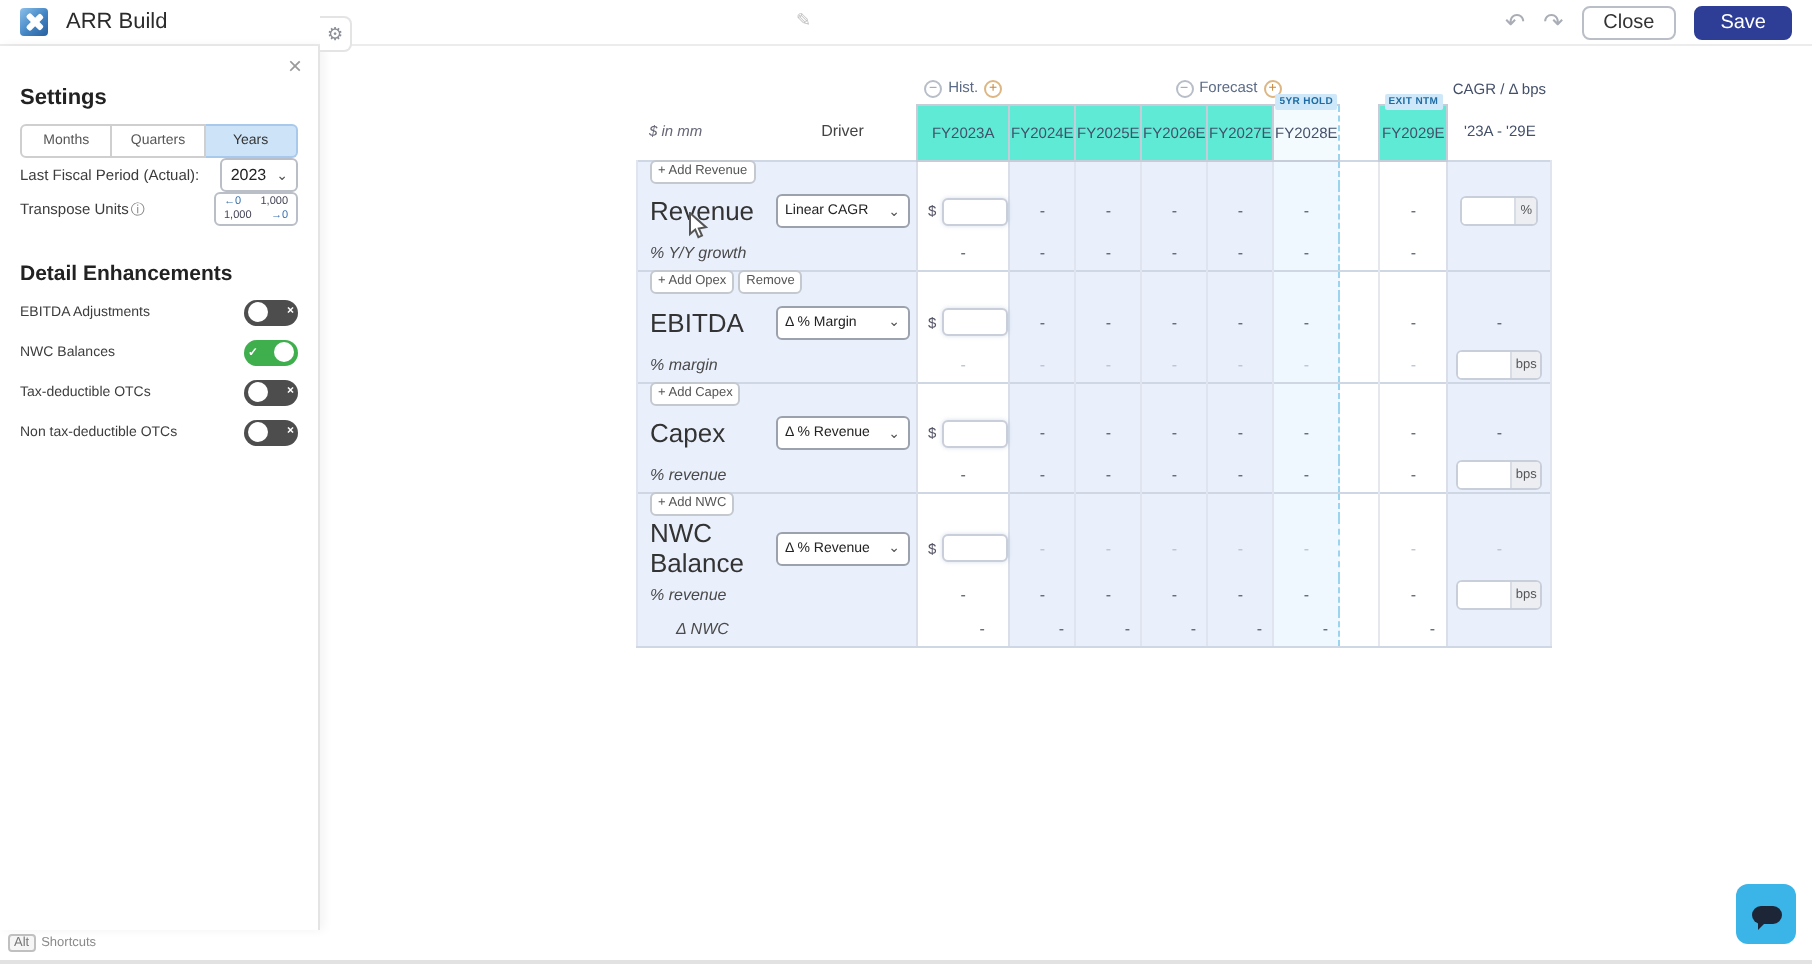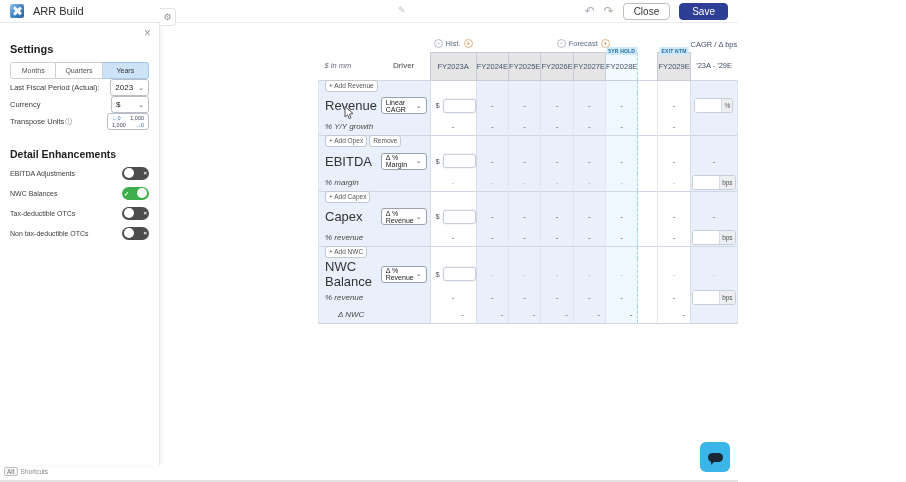--- a/index.html
+++ b/index.html
@@ -1,18 +1,18 @@
 <!DOCTYPE html>
 <html><head>
 <meta charset="utf-8">
 <style>
   * { margin:0; padding:0; box-sizing:border-box; }
   html,body { background:#fff; }
   .app {
-    position:relative; width:738px; height:482px; overflow:hidden;
+    position:relative; width:906px; height:482px; overflow:hidden;
     background:#fff; font-family:"Liberation Sans", sans-serif; color:#333;
     border-bottom:2px solid #e2e2e2;
   }
   
   .topbar { height:23px; display:flex; align-items:center; padding:0 10px; border-bottom:1px solid #ececec; background:#fff; }
   .logo { width:14px; height:14px; border-radius:2px; position:relative; flex:0 0 auto;
           background:linear-gradient(135deg,#8cc0ea,#4285c4 55%,#2a5f9e); }
   .logo::before,.logo::after { content:""; position:absolute; left:6px; top:2px; width:2.6px; height:10px; background:#fff; border-radius:1px; }
   .logo::before { transform:rotate(45deg);} .logo::after { transform:rotate(-45deg);}
   .app-title { margin-left:9px; font-size:11px; color:#2b2b2b; }
@@ -70,21 +70,21 @@
   tr.hrow1 td { height:16px; }
   tr.hrow2 td { height:28px; }
   .h-group { text-align:center; font-size:7.5px; color:#5b6b86; white-space:nowrap; }
   .h-cagr  { text-align:center; font-size:7.5px; color:#44506a; white-space:nowrap; }
   .circ { display:inline-flex; width:9px; height:9px; border:1px solid #b8bec8; border-radius:50%;
           align-items:center; justify-content:center; font-size:7px; color:#98a0ac; margin:0 3px; line-height:1; }
   .circ.plus { border-color:#ddb684; color:#c98a3d; }
   .unit-note { font-style:italic; font-size:7.5px; color:#667; padding-left:6px; }
   .driver-h { text-align:center; font-size:8px; color:#444; }
   .fyh { text-align:center; font-size:7.5px; color:#44506a; position:relative; }
-  .boxed { border:1px solid #c6ccd8; background:#e5e5e5; }
+  .boxed { border:1px solid #c6ccd8; background:#5eead4; }
   .fy28h { border-left:1px dashed #9ad4ef; border-right:1px dashed #9ad4ef; background:#f4fbff; }
   .cagr-h { text-align:center; font-size:7.5px; color:#44506a; }
   .badge { position:absolute; top:-6px; left:50%; transform:translateX(-50%); background:#cfe8f9; color:#1e6ca3;
            font-size:5px; font-weight:bold; letter-spacing:.2px; padding:1px 2px; border-radius:1px; white-space:nowrap; z-index:2; }
   
   .c-label { background:#e9effb; border-left:1px solid #dfe4ee; padding-left:6px; }
   .c-driver { background:#e9effb; }
   .c-hist { background:#fff; border-left:1px solid #d9dee8; border-right:1px solid #d9dee8; text-align:center; }
   .c-f { background:#e9effb; border-right:1px solid #dfe4ee; text-align:center; }
   .c-f28 { background:#eef8fe; border-left:1px dashed #9ad4ef; border-right:1px dashed #9ad4ef; }
@@ -141,27 +141,20 @@
       </div>
 
     <div class="s-field">
       <span class="s-label">Last Fiscal Period (Actual):</span>
       <div class="mini-select">
         <span>2023</span>
         <span class="chev">⌄</span>
       </div>
     </div>
 
-    <div class="s-field">
-      <span class="s-label">Currency</span>
-      <div class="mini-select">
-        <span>$</span>
-        <span class="chev">⌄</span>
-      </div>
-    </div>
 
     <div class="s-field">
       <span class="s-label">
         <span>Transpose Units</span><span class="info-ic">ⓘ</span>
       </span>
       <div class="transpose">
         <div>
           <span class="arr">←0</span>
           <span>1,000</span>
         </div>

